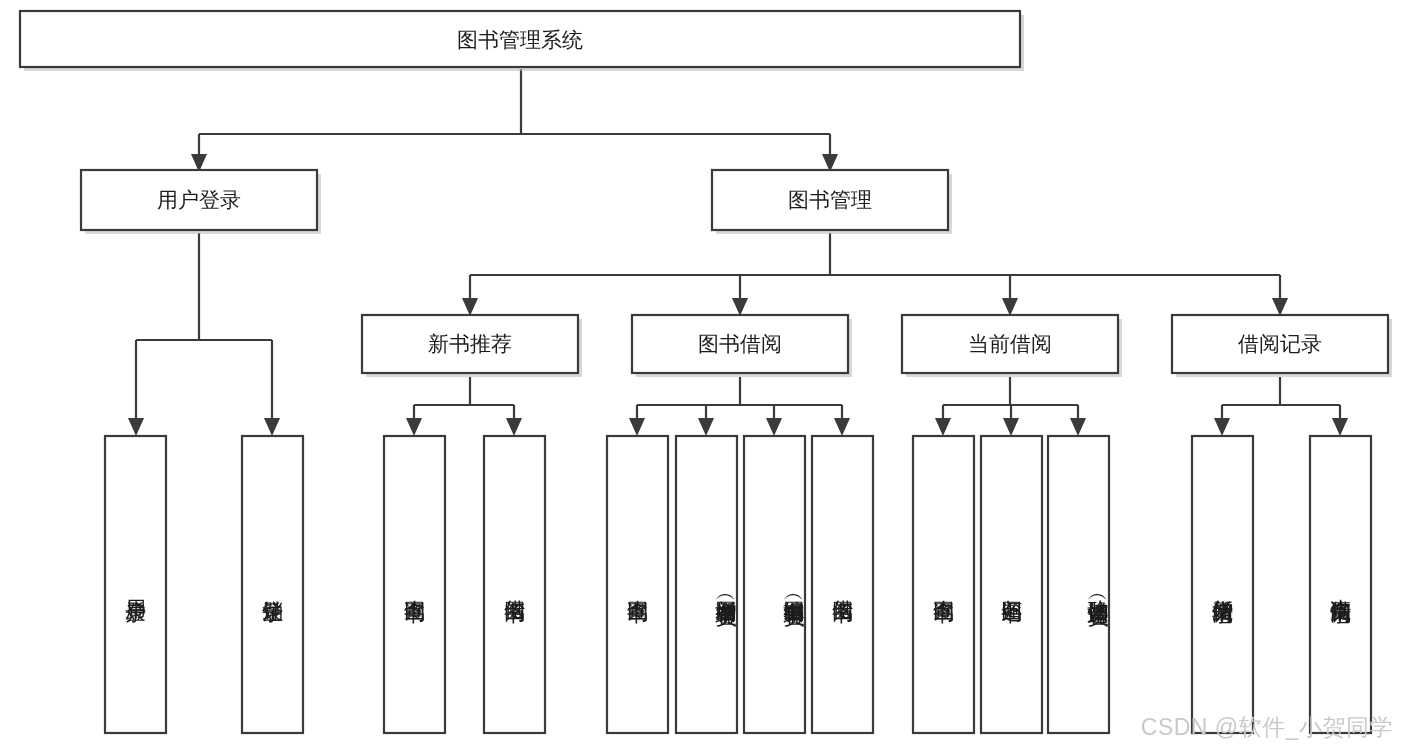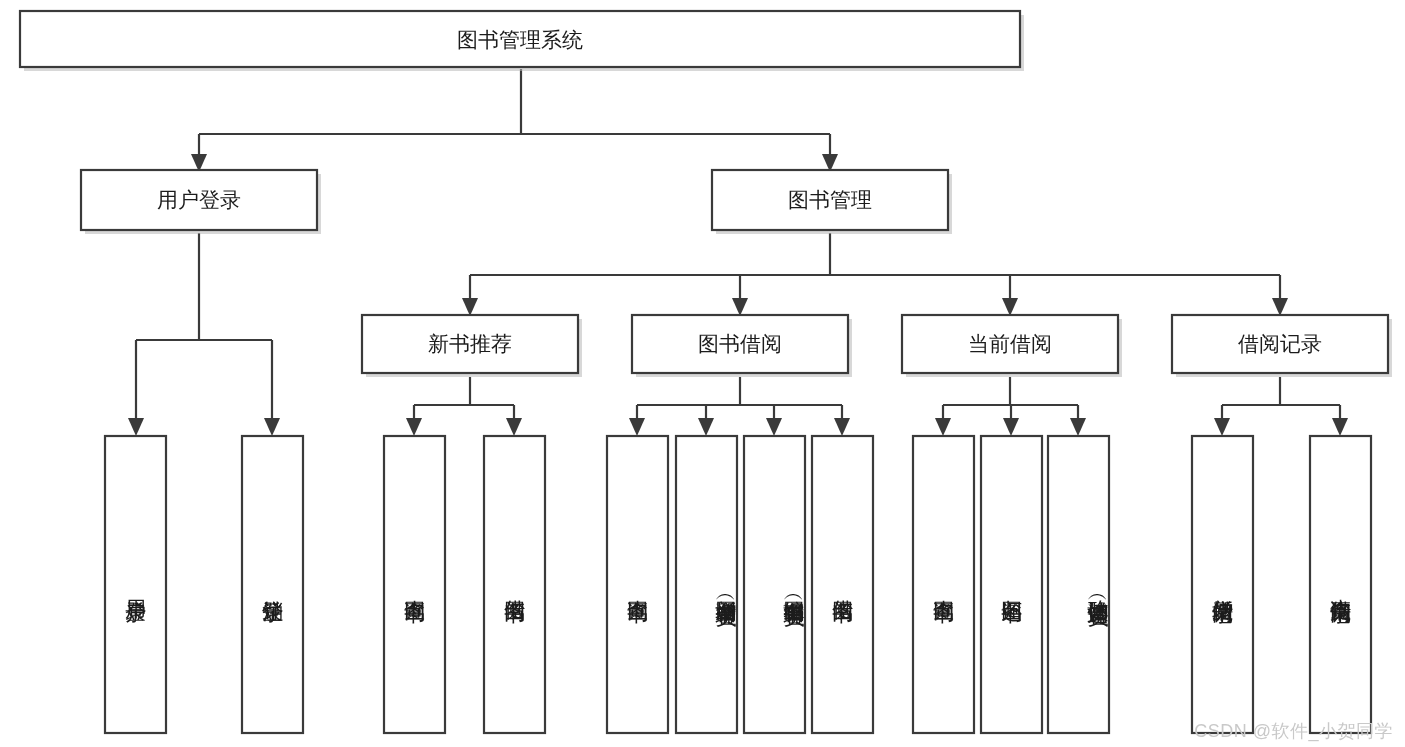--- a/index.html
+++ b/index.html
@@ -63,21 +63,21 @@
     align-items: center;
     justify-content: center;
     pointer-events: none;
     white-space: nowrap;
   }
   .watermark {
     position: absolute;
     right: 12px;
     bottom: 4px;
     font-family: "Liberation Sans", "DejaVu Sans", sans-serif;
-    font-size: 18px;
+    font-size: 23px;
     color: #c9c9c9;
     letter-spacing: 0.5px;
     user-select: none;
   }
 </style>
 </head>
 <body>
 
 <div id="diagram-root">
 

